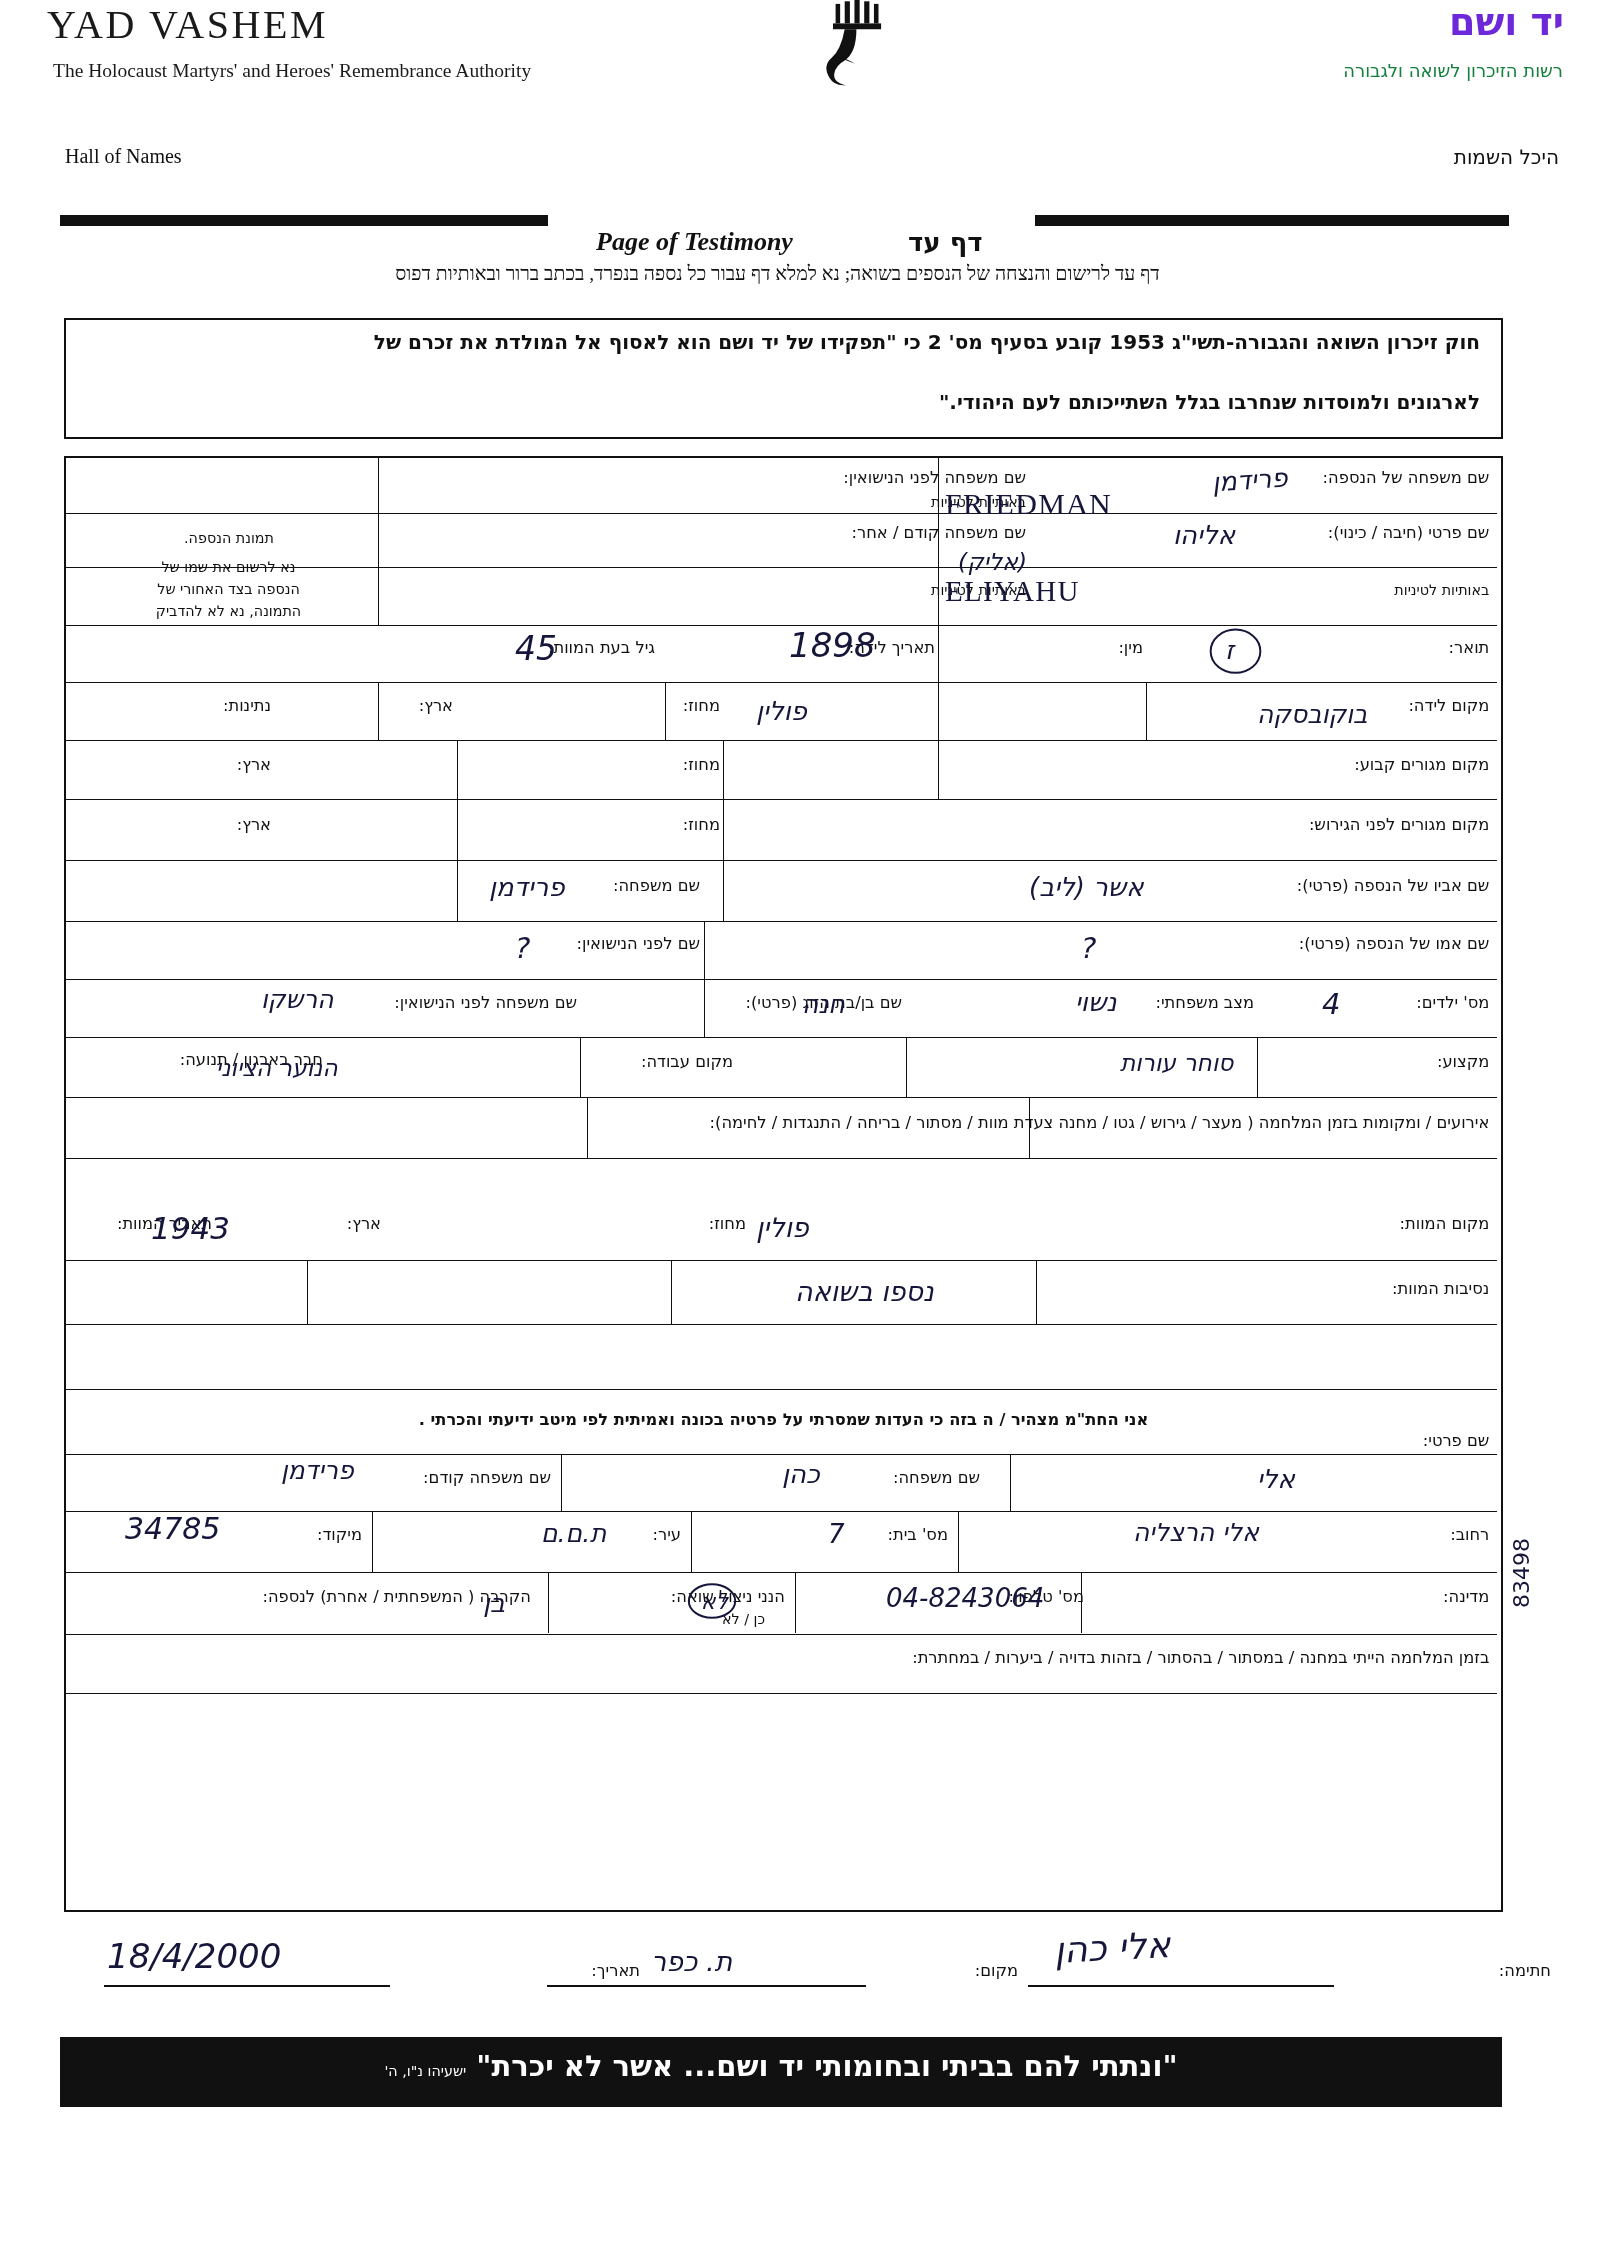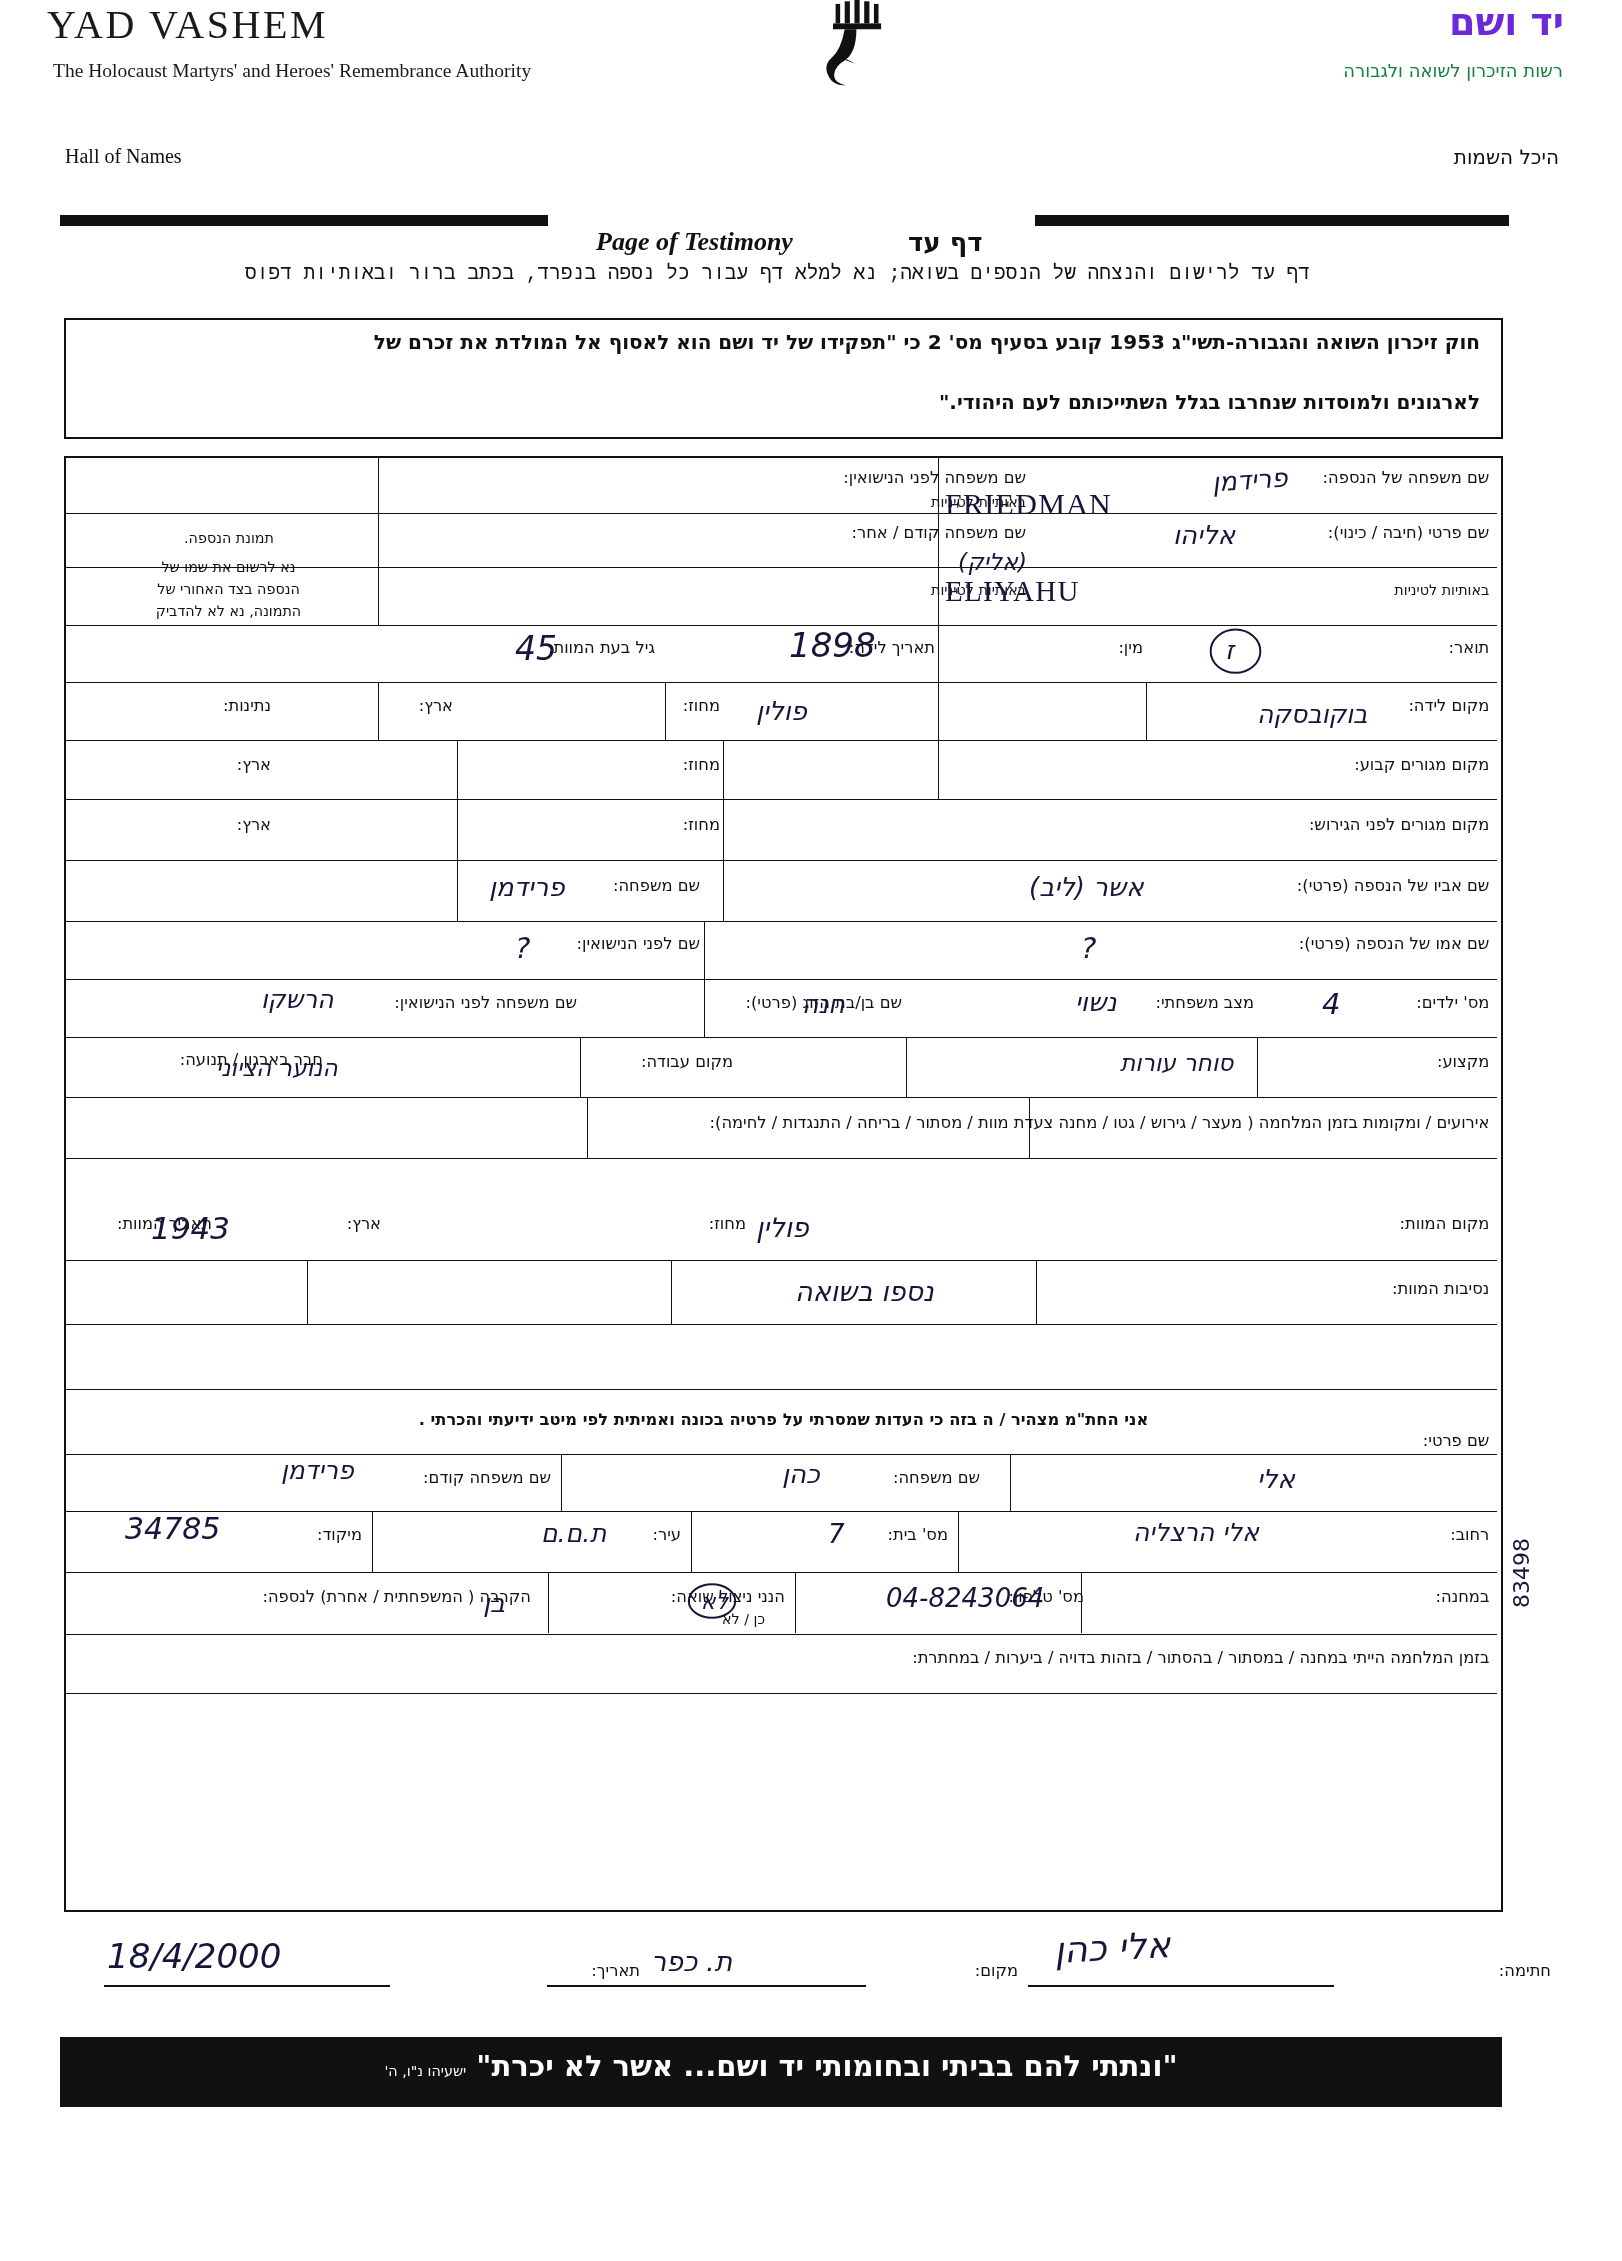--- a/index.html
+++ b/index.html
@@ -30,21 +30,21 @@
   .menorah{position:absolute;left:807px;top:0px;width:117px;height:91px;}
 
   
   .rule-l{position:absolute;left:60px;top:215px;width:488px;height:11px;background:#111;}
   .rule-r{position:absolute;left:1035px;top:215px;width:474px;height:11px;background:#111;}
   .title-en{position:absolute;left:596px;top:227px;font-size:26px;font-style:italic;
             font-weight:bold;font-family:"Liberation Serif",serif;}
   .title-he{position:absolute;left:908px;top:227px;font-size:26px;font-weight:bold;
             direction:rtl;font-family:"DejaVu Sans",sans-serif;}
   .subtitle{position:absolute;left:0;top:263px;width:1555px;text-align:center;
-            font-size:19.5px;direction:rtl;font-family:Liberation Mono, monospace;}
+            font-size:19.5px;direction:rtl;font-family:Liberation Serif, serif;}
 
   
   .lawbox{position:absolute;left:64px;top:318px;width:1435px;height:117px;
           border:2px solid #111;}
   .lawtext{position:absolute;right:21px;top:7.8px;width:1386px;direction:rtl;
            text-align:right;font-size:20px;line-height:1.42;
            font-family:"DejaVu Sans",sans-serif;font-weight:bold;}
 
   
   .grid{position:absolute;left:64px;top:456px;width:1435px;height:1452px;
@@ -241,21 +241,21 @@
 
     <div class="lbl" style="right:11.7px;top:973px;">שם פרטי:</div>
     <div class="lbl" style="right:521px;top:1010px;">שם משפחה:</div>
     <div class="lbl" style="right:950px;top:1010px;">שם משפחה קודם:</div>
 
     <div class="lbl" style="right:11.7px;top:1067px;">רחוב:</div>
     <div class="lbl" style="right:553px;top:1067px;">מס' בית:</div>
     <div class="lbl" style="right:820px;top:1067px;">עיר:</div>
     <div class="lbl" style="right:1139px;top:1067px;">מיקוד:</div>
 
-    <div class="lbl" style="right:11.7px;top:1129px;">במחנה:</div>
+    <div class="lbl" style="right:11.7px;top:1129px;">מדינה:</div>
     <div class="lbl" style="right:417px;top:1129px;">מס' טלפון:</div>
     <div class="lbl" style="right:716px;top:1129px;">הנני ניצול שואה:</div>
     <div class="lbl lbl-sm" style="right:736px;top:1153px;">כן / לא</div>
     <div class="lbl" style="right:970px;top:1129px;">הקרבה ( המשפחתית / אחרת) לנספה:</div>
 
     <div class="lbl" style="right:11.7px;top:1190px;">בזמן המלחמה הייתי במחנה / במסתור / בהסתור / בזהות בדויה / ביערות / במחתרת:</div>
 
     <div class="photo-note" style="left:46px;top:70px;width:234px;">תמונת הנספה.</div>
     <div class="photo-note" style="left:39px;top:99px;width:247px;">נא לרשום את שמו של</div>
     <div class="photo-note" style="left:39px;top:121px;width:247px;">הנספה בצד האחורי של</div>

